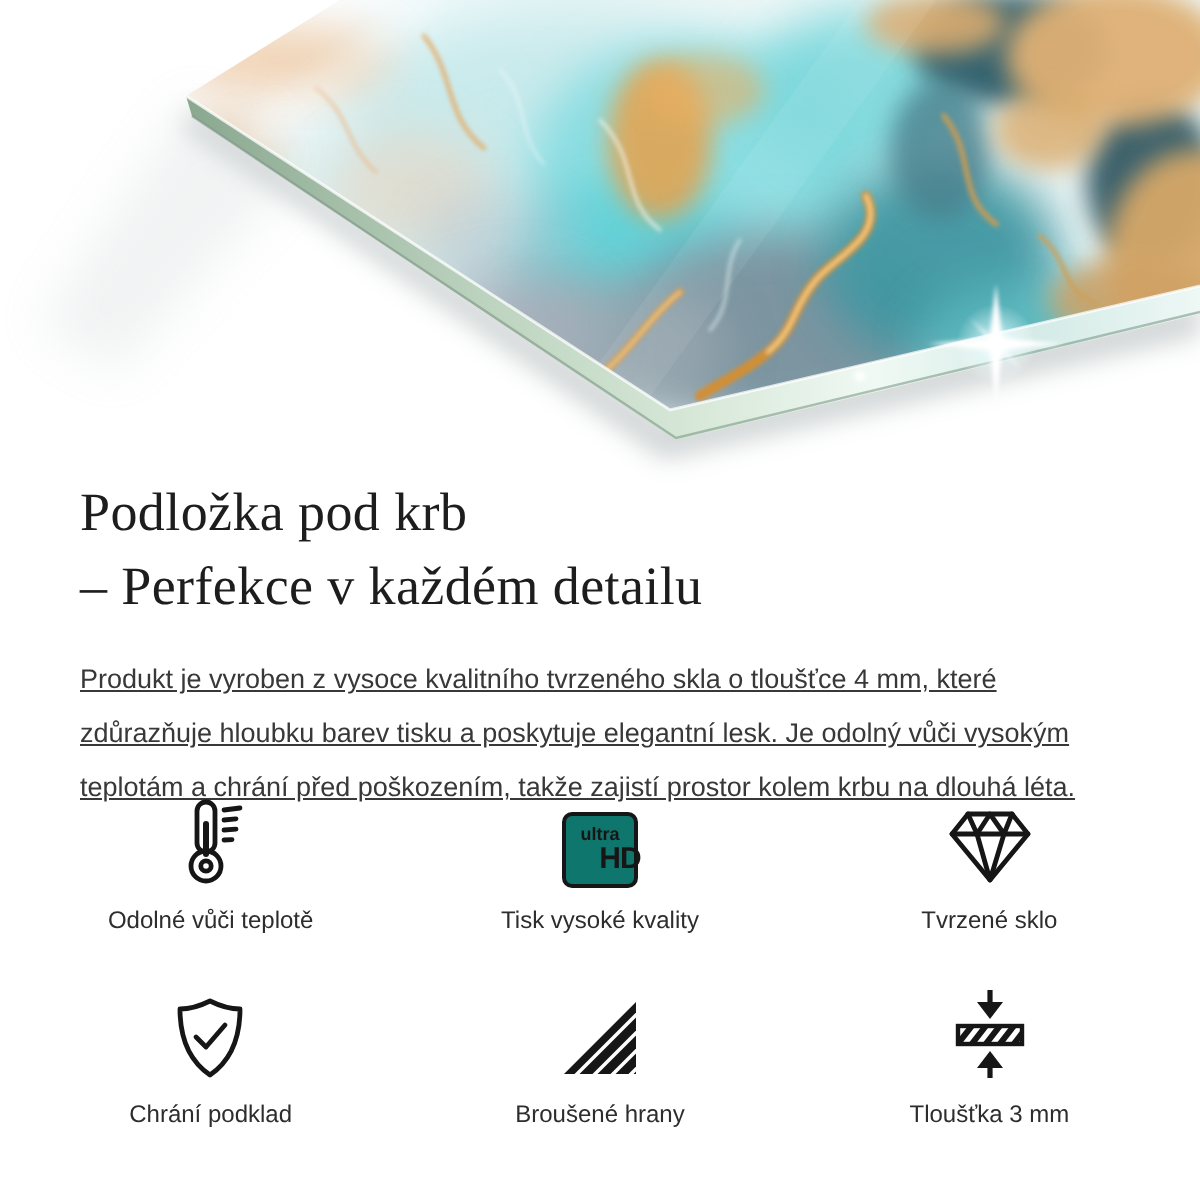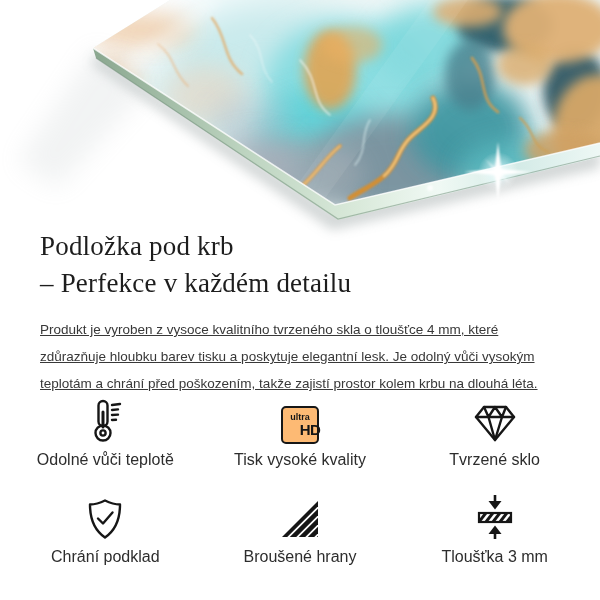--- a/index.html
+++ b/index.html
@@ -1,43 +1,43 @@
 <!DOCTYPE html>
 <html><head>
 <meta charset="utf-8">
 <style>
   html,body{margin:0;padding:0;background:#fff;}
   .canvas{
     position:relative;width:600px;height:600px;background:#ffffff;
     font-family:"Liberation Sans",sans-serif;overflow:hidden;margin:0 auto;
   }
   .hero{position:absolute;left:0;top:0;width:600px;height:250px;}
-  .content{position:absolute;left:40px;top:228px;width:530px;}
+  .content{position:absolute;left:40px;top:238px;width:530px;}
   h1.title{
     margin:0;font-family:"Liberation Serif","DejaVu Serif",serif;
     font-weight:400;font-size:27px;line-height:37px;color:#1d1d1d;
     letter-spacing:.2px;
   }
   p.desc{
     margin:14px 0 0 0;font-size:13.5px;line-height:27px;color:#383838;
     width:528px;
     text-decoration:underline;
   }
   .features{
     position:absolute;left:8px;top:396px;width:584px;
     display:grid;grid-template-columns:repeat(3,1fr);row-gap:26px;
   }
   .feature{display:flex;flex-direction:column;align-items:center;}
   .ficon{height:48px;display:flex;align-items:flex-end;justify-content:center;margin-bottom:9px;}
   .ficon svg{display:block;}
-  .flabel{font-size:16px;color:#2d2d2d;line-height:14px;text-align:center;}
+  .flabel{font-size:12px;color:#2d2d2d;line-height:14px;text-align:center;}
   .uhd{
     width:34px;height:34px;border:2.5px solid #161616;border-radius:5px;
     display:flex;flex-direction:column;align-items:center;justify-content:center;
-    color:#161616;background:#fdba74;
+    color:#161616;background:#0f766e;
   }
   .uhd .u-top{font-size:9px;font-weight:700;letter-spacing:0;line-height:9px;}
   .uhd .u-bot{font-size:15px;font-weight:800;letter-spacing:-.5px;line-height:15px;padding-left:20px;}
 </style>
 </head>
 <body>
 
 <div class="canvas">
 
   <div class="hero">

